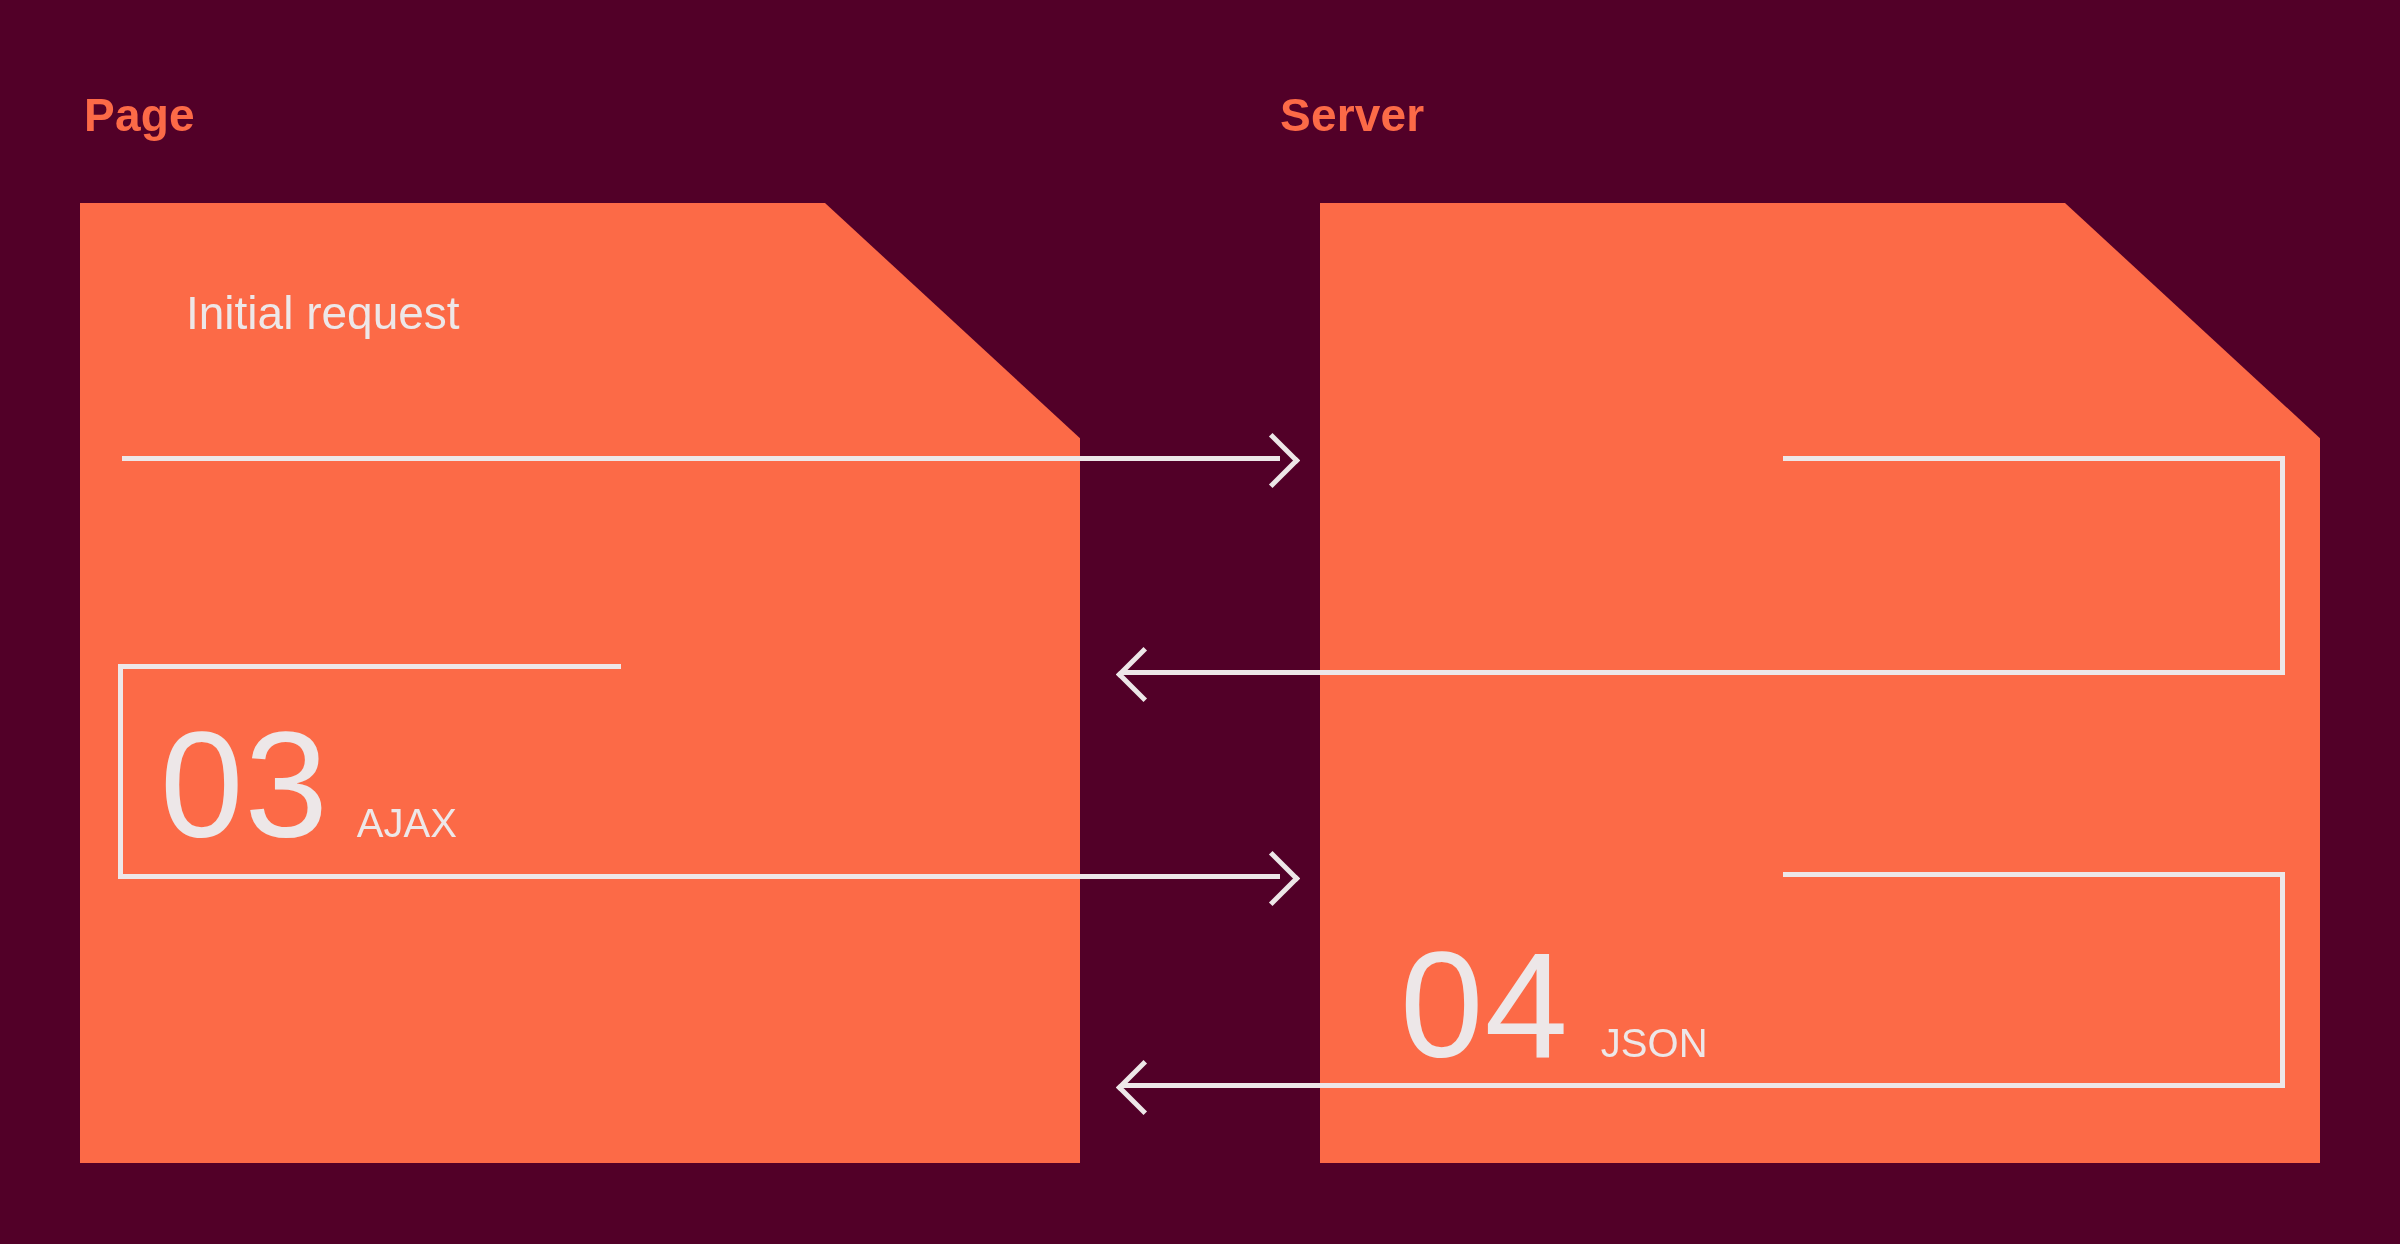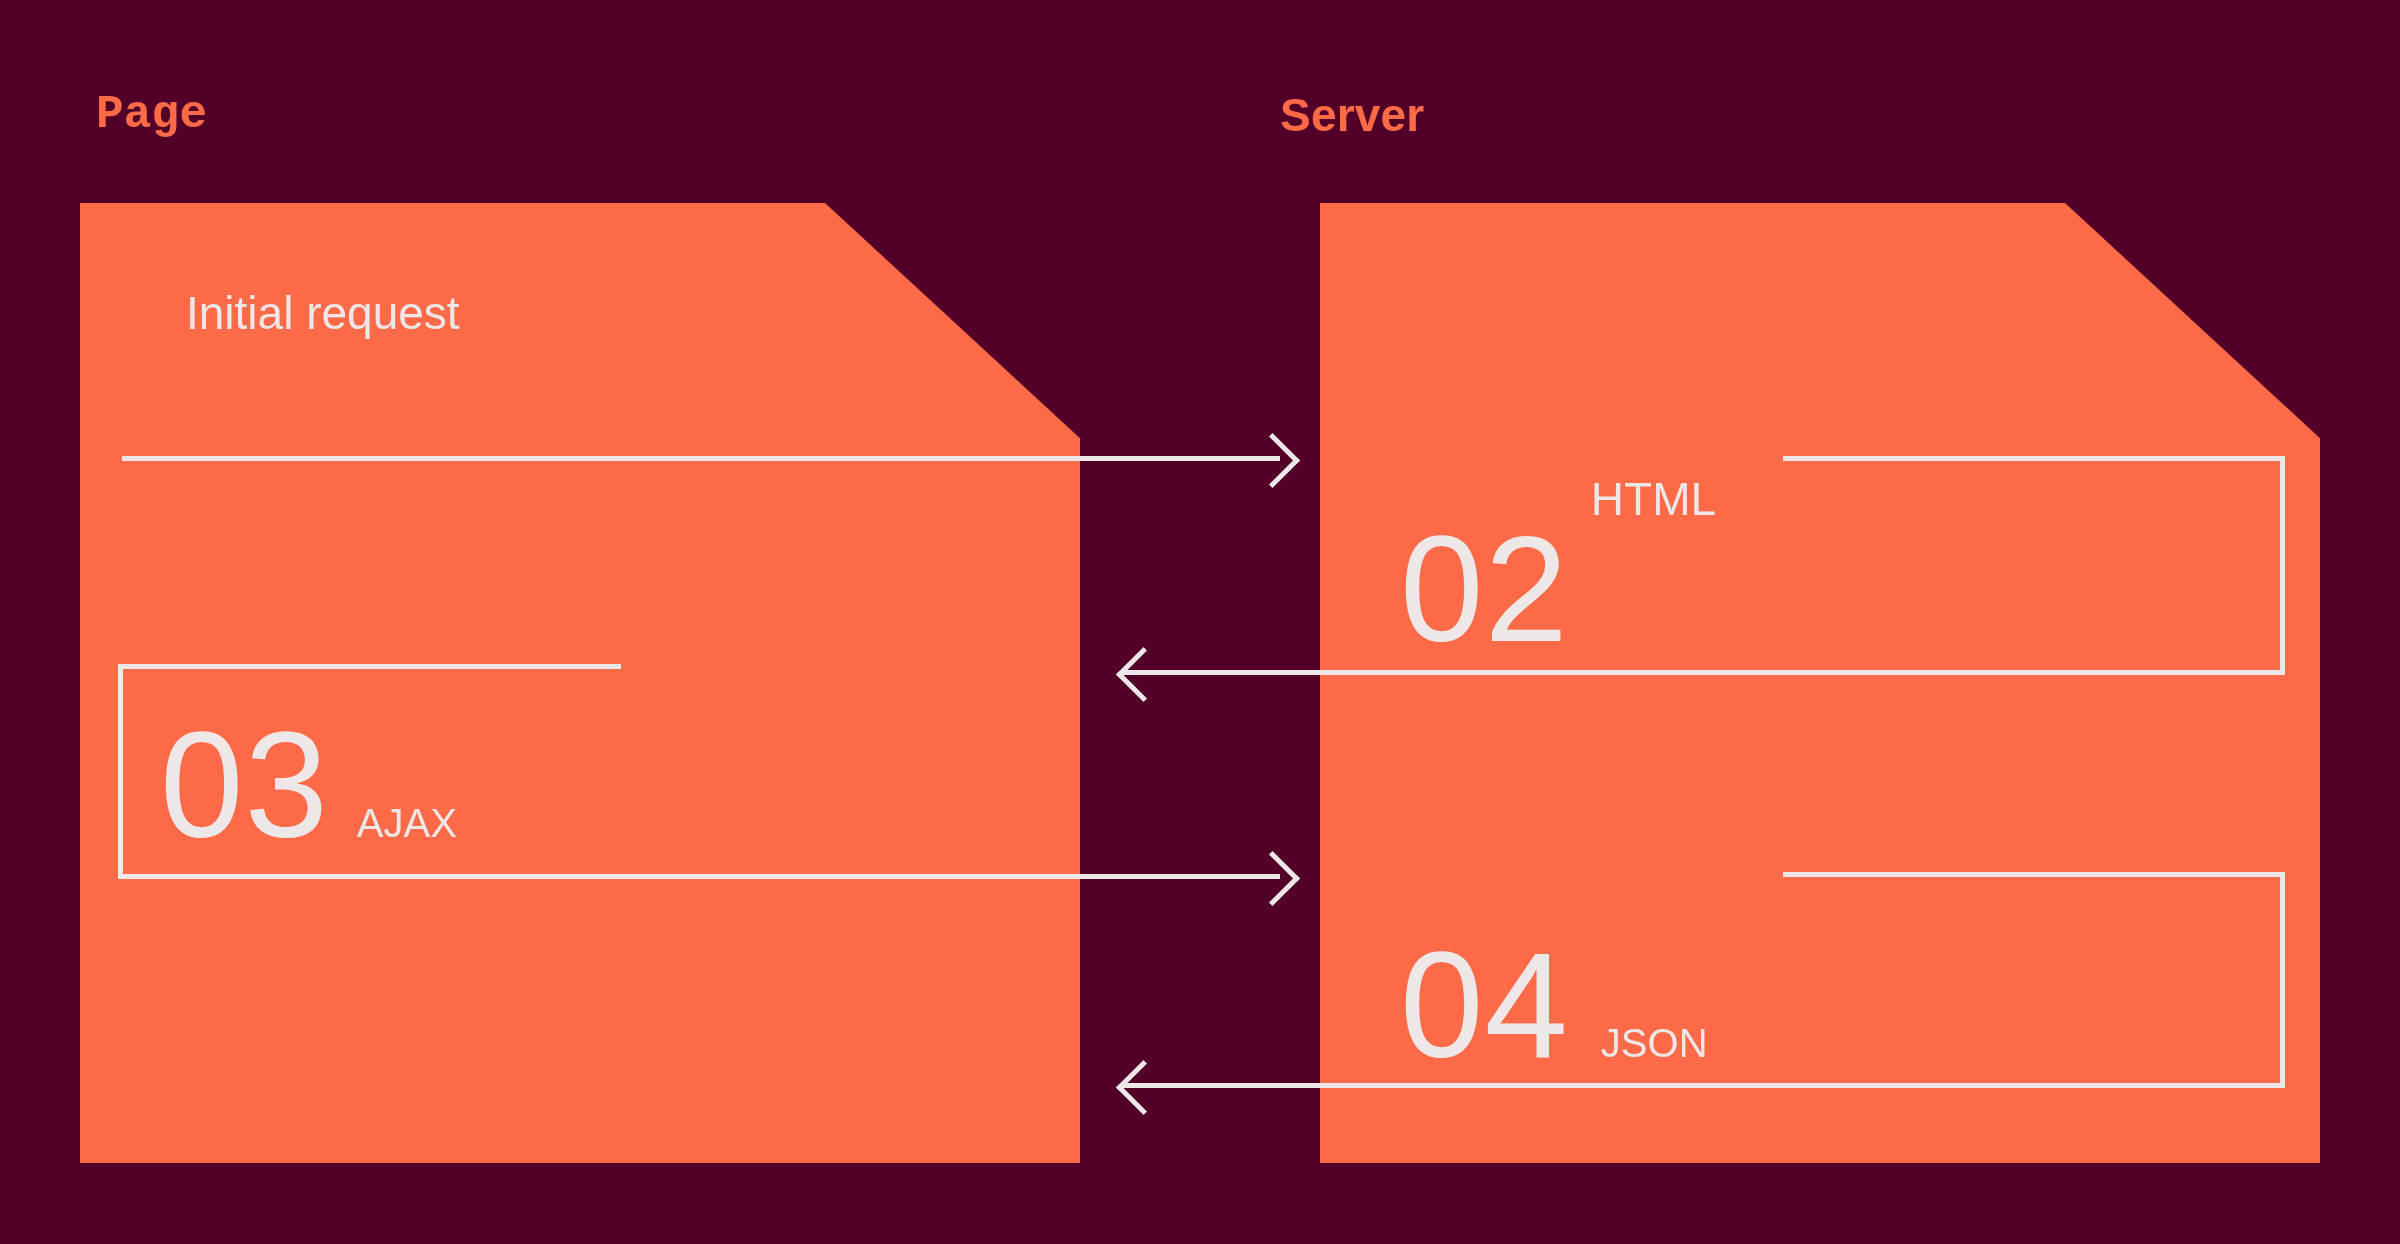--- a/index.html
+++ b/index.html
@@ -20,21 +20,21 @@
   .col-label {
     position: absolute;
     top: 92px;
     font-size: 46px;
     font-weight: 700;
     color: #FC6A47;
     letter-spacing: 0.2px;
     line-height: 1;
     white-space: nowrap;
   }
-  #label-page   { left: 96px; font-family: Liberation Mono, monospace;  }
+  #label-page   { left: 84px;  }
   #label-server { left: 1280px; }
 
   
   .panel {
     position: absolute;
     top: 203px;
     width: 1000px;
     height: 960px;
     background: #FC6A47;
     clip-path: polygon(0 0, 74.5% 0, 100% 24.5%, 100% 100%, 0 100%);
@@ -115,24 +115,20 @@
   <div class="panel" id="panel-page"></div>
   <div class="panel" id="panel-server"></div>
 
   <div class="step" id="step-01">
     <span class="step-label">Initial request</span>
   </div>
 
   <div class="hline" style="left:122px; top:456px; width:1158px;"></div>
   <div class="arrow-head right" style="left:1253px; top:441px;"></div>
 
-  <div class="step raised-label" id="step-02">
-    <span class="step-num">02</span>
-    <span class="step-label">HTML</span>
-  </div>
 
   <div class="hline" style="left:1783px; top:456px; width:502px;"></div>
 
   <div class="vline" style="left:2280px; top:456px; height:219px;"></div>
 
   <div class="hline" style="left:1122px; top:670px; width:1163px;"></div>
   <div class="arrow-head left" style="left:1124px; top:655px;"></div>
 
   <div class="step" id="step-03">
     <span class="step-num">03</span>

